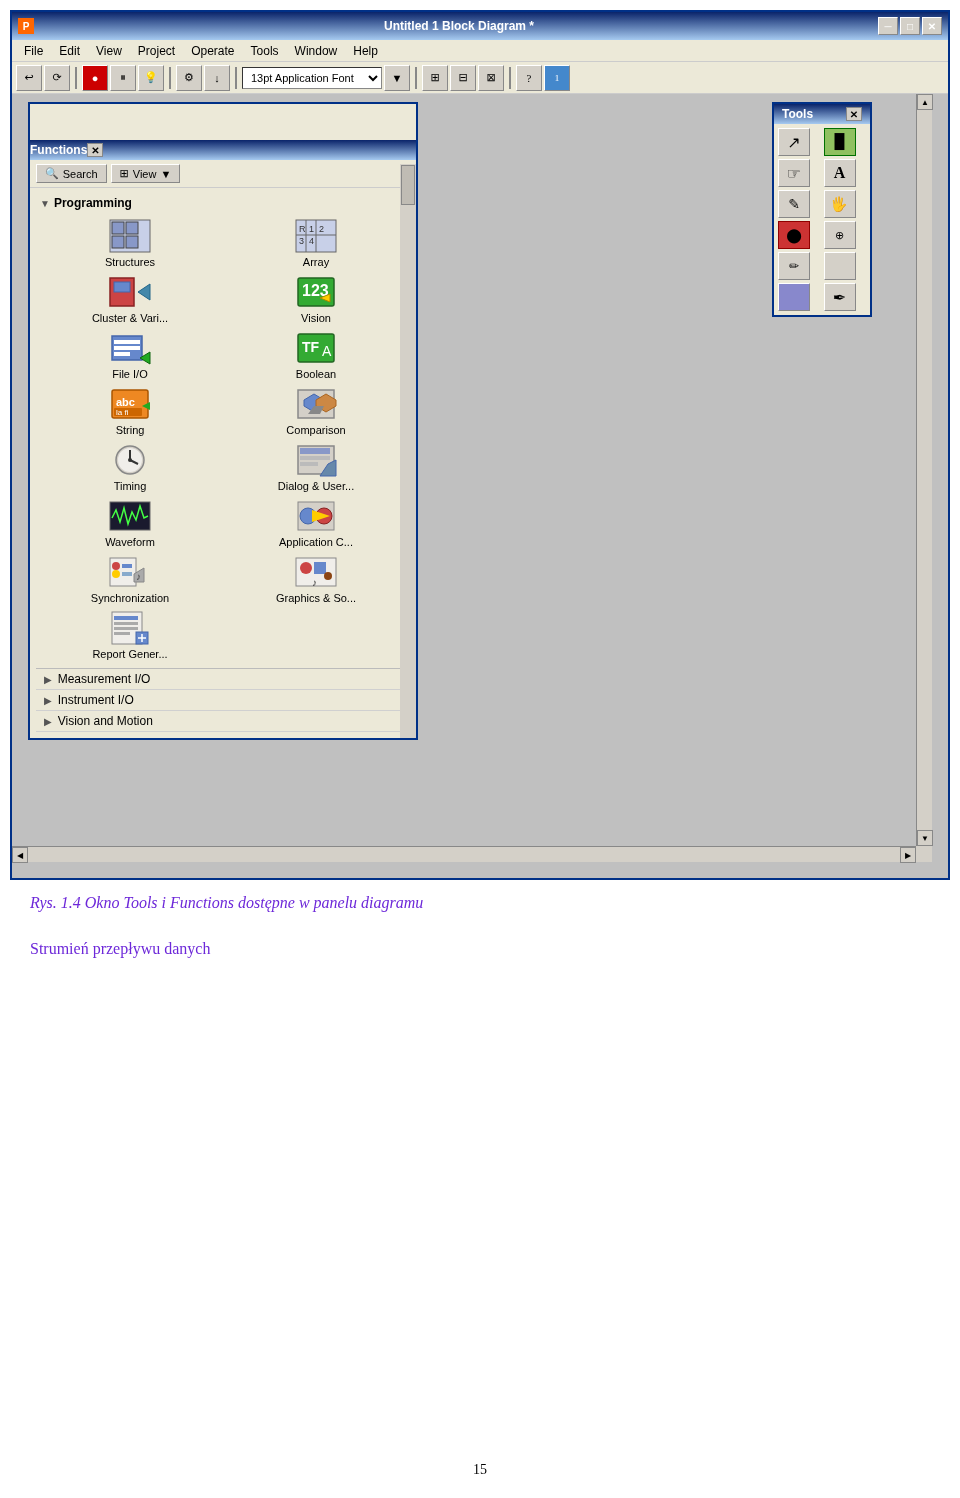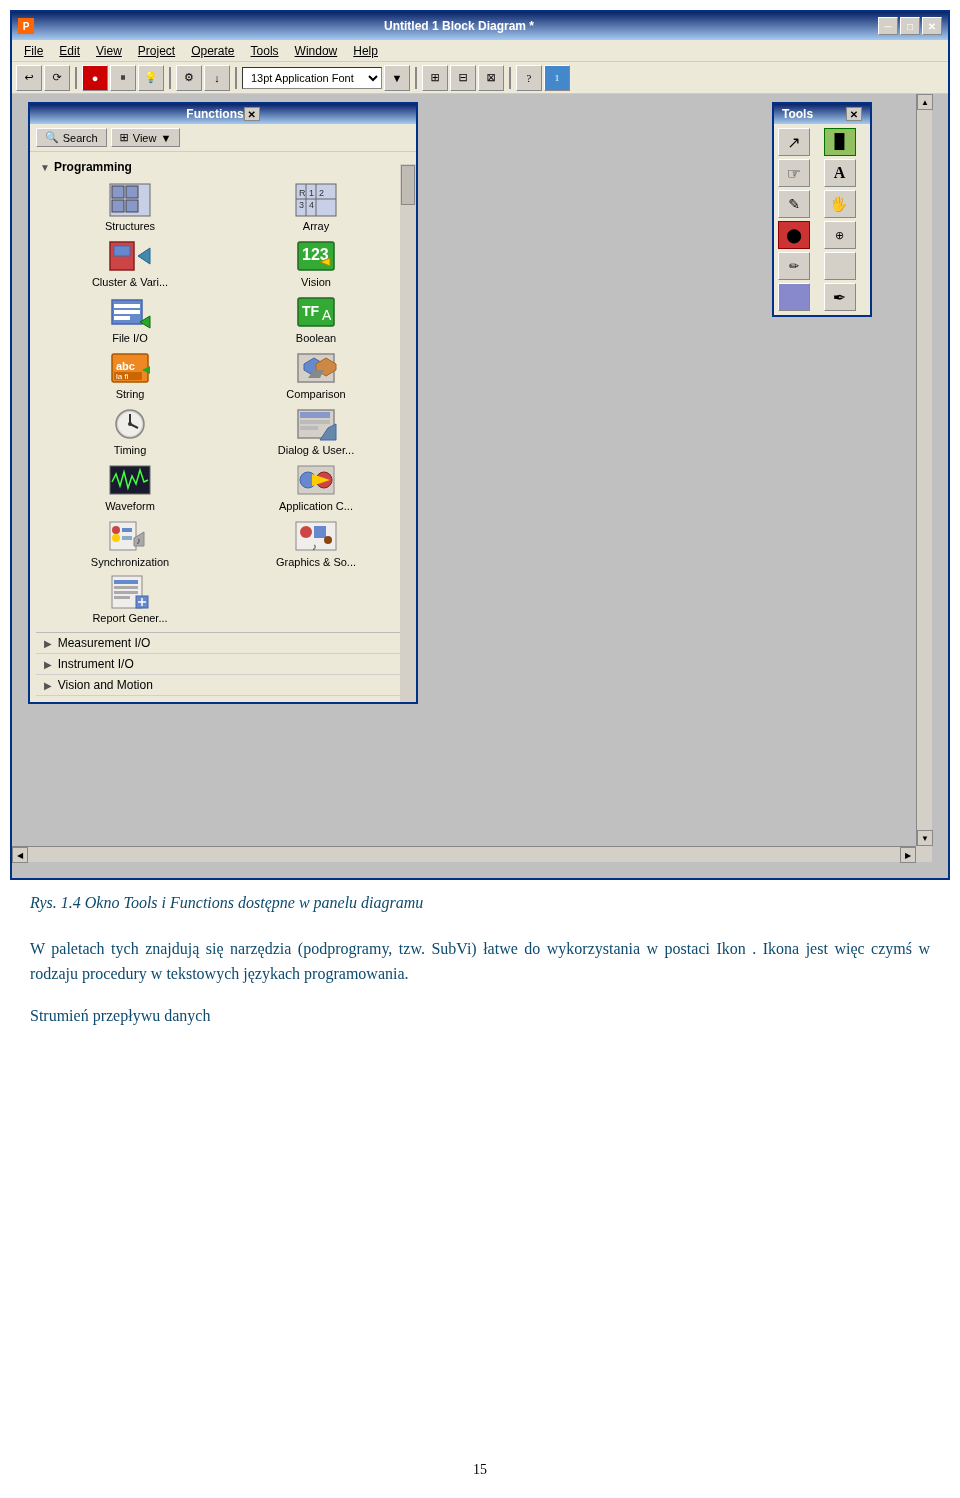--- a/index.html
+++ b/index.html
@@ -78,21 +78,20 @@
       align-items: center;
       padding: 0 4px;
       font-family: Arial, sans-serif;
       font-size: 12px;
       border-bottom: 1px solid #ccc;
     }
 
     .menu-item {
       padding: 2px 8px;
       cursor: pointer;
-      text-decoration: underline;
     }
 
     .toolbar {
       background: #ece9d8;
       height: 32px;
       display: flex;
       align-items: center;
       padding: 2px 4px;
       gap: 2px;
       border-bottom: 1px solid #ccc;
@@ -158,21 +157,22 @@
 
     .palette-title {
       background: linear-gradient(to bottom, #0a246a, #a6caf0);
       color: white;
       font-family: Arial, sans-serif;
       font-size: 12px;
       font-weight: bold;
       padding: 3px 0;
       display: flex;
       align-items: center;
-      justify-content: center;
+      justify-content: flex-start;
+      margin-top: 36px;
     }
 
     .palette-close {
       color: white;
       cursor: pointer;
       font-size: 12px;
       width: 16px;
       height: 14px;
       background: #d4d0c8;
       border: 1px solid #888;
@@ -377,21 +377,21 @@
 
     
     .text-content {
       position: absolute;
       top: 890px;
       left: 30px;
       right: 30px;
       font-family: 'Times New Roman', Times, serif;
       font-size: 16px;
       line-height: 1.6;
-      color: #0c4a6e;
+      color: #6d28d9;
     }
 
     .caption {
       font-style: italic;
       margin-bottom: 20px;
       font-size: 16px;
     }
 
     .paragraph {
       text-align: justify;
@@ -731,21 +731,18 @@
         </div>
       </div>
       <div class="scroll-corner"></div>
     </div>
   </div>
 </div>
 
 <div class="text-content">
   <p class="caption">Rys. 1.4  Okno Tools i Functions dostępne w panelu diagramu</p>
 
-  <p class="paragraph">
-    W paletach tych znajdują się narzędzia (podprogramy, tzw. SubVi) łatwe do wykorzystania w postaci Ikon . Ikona jest więc czymś w rodzaju procedury w tekstowych językach programowania.
-  </p>
 
   <p class="section-title">Strumień przepływu danych</p>
 
 </div>
 
 <div class="page-number">15</div>
 
 </body></html>

